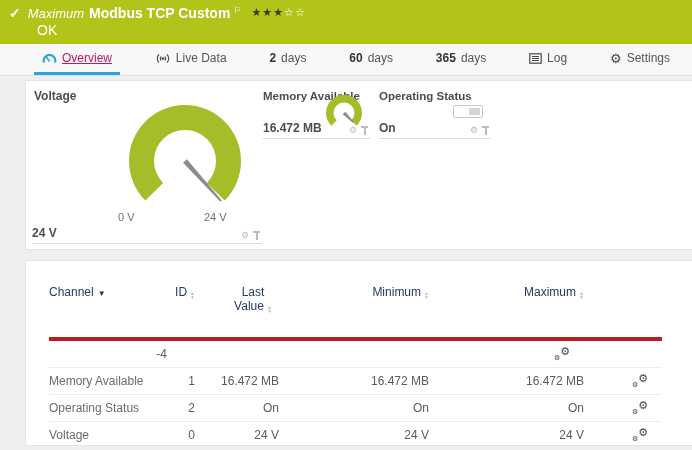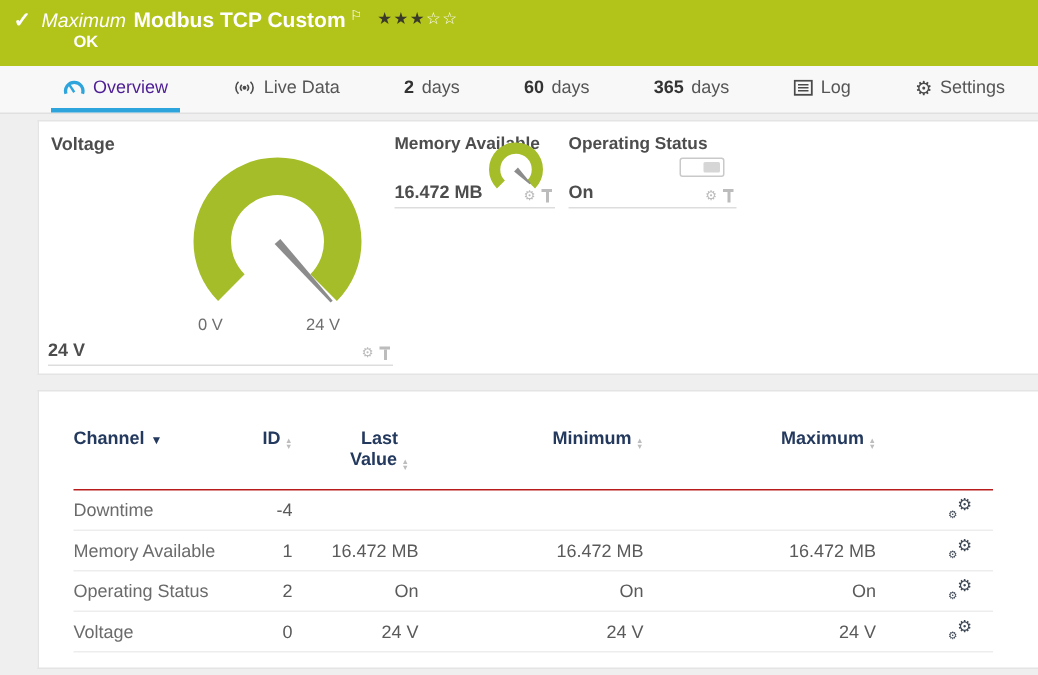--- a/index.html
+++ b/index.html
@@ -14,30 +14,30 @@
   
   .topbar { background:#b2c31a; height:44px; padding:5px 0 0 9px; color:#fff; }
   .topbar-line1 { display:flex; align-items:center; }
   .check-icon { font-size:14px; font-weight:bold; margin-right:7px; }
   .sensor-kind { font-style:italic; font-size:13px; margin-right:5px; }
   .sensor-title { font-weight:bold; font-size:14px; }
   .flag-icon { font-size:9px; margin:-7px 0 0 3px; }
   .stars { margin-left:10px; font-size:11px; letter-spacing:1px; margin-top:-2px; }
   .stars .filled { color:#3a3a2a; }
   .stars .empty { color:#fff; }
-  .ok-badge { margin-left:40px; font-size:11px; font-weight:bold; margin-top:1px; }
+  .ok-badge { margin-left:28px; font-size:14px; font-weight:normal; margin-top:1px; }
 
   
   .tabs {
     height:32px; background:#f8f8f8; border-bottom:1px solid #e0e0e0;
     display:flex; justify-content:space-between; align-items:stretch;
     padding:0 14px 0 34px; font-size:12px; color:#555;
   }
   .tab { display:flex; align-items:center; gap:5px; padding:0 8px; border-bottom:3px solid transparent; cursor:pointer; white-space:nowrap; }
-  .tab.active { border-bottom-color:#2da4dc; color:#4c1d95; }
+  .tab.active { border-bottom-color:#2da4dc; color:#be185d;text-decoration:underline; }
   .tab .num { font-weight:bold; color:#333; }
   .tab svg { display:block; }
   .gear-glyph { font-size:13px; color:#4a4a4a; line-height:1; }
 
   
   .content { padding:4px 0 0 25px; }
   .panel { background:#fff; border:1px solid #e4e4e4; border-right:none; }
   .panel-gauges { height:170px; position:relative; margin-bottom:10px; }
   .panel-table { height:186px; }
 
@@ -47,38 +47,38 @@
   .mini-icons { position:absolute; right:2px; bottom:3px; display:flex; align-items:center; }
   .mini-gear { font-size:9px; color:#bcbcbc; line-height:1; }
   .pin-icon { display:inline-block; width:7px; height:9px; position:relative; margin-left:4px; }
   .pin-icon::before { content:""; position:absolute; top:0; left:0; width:7px; height:2px; background:#bcbcbc; }
   .pin-icon::after  { content:""; position:absolute; top:2px; left:2.5px; width:2px; height:7px; background:#bcbcbc; }
 
   .tile-voltage { left:6px; top:5px; width:230px; height:158px; }
   .tile-voltage .tile-title { position:absolute; left:2px; top:3px; }
   .gauge-large { position:absolute; left:88px; top:18px; }
   .scale-label { position:absolute; font-size:11px; color:#6e6e6e; bottom:20px; }
-  .scale-min { left:100px; }
+  .scale-min { left:86px; }
   .scale-max { left:172px; }
 
   .tile-memory { left:237px; top:9px; width:107px; height:49px; }
   .tile-operating { left:353px; top:9px; width:112px; height:49px; }
   .tile-small .tile-title { position:absolute; left:0; top:0; font-size:11.5px; }
   .gauge-small { position:absolute; right:3px; top:4px; }
   .switch { position:absolute; right:8px; top:15px; width:30px; height:13px; border:1px solid #c9c9c9; border-radius:2px; background:#fff; }
   .switch-knob { position:absolute; right:2px; top:2px; width:11px; height:7px; background:#d6d6d6; border-radius:1px; }
 
   
   .ctable { margin:24px 30px 0 23px; font-size:12px; }
   .trow, .thead {
     display:grid;
     grid-template-columns:118px 28px 84px 150px 155px 1fr;
     align-items:center;
   }
-  .thead { color:#24395e; font-weight:bold; padding-bottom:12px; border-bottom:1px solid #b91c1c; align-items:start; }
+  .thead { color:#24395e; font-weight:normal; padding-bottom:24px; border-bottom:4px solid #b91c1c; align-items:start; }
   .thead .cell { text-align:right; }
   .thead .cell-channel { text-align:left; }
   .trow { height:27px; border-bottom:1px solid #ededed; color:#6b6b6b; }
   .trow .cell { text-align:right; color:#5a5a5a; }
   .trow .cell-channel { text-align:left; color:#6b6b6b; }
   .cell-icon { text-align:right; padding-right:14px; }
   .hdr-wrap { display:inline-block; width:52px; text-align:center; line-height:14px; }
   .sort { display:inline-flex; flex-direction:column; margin-left:3px; vertical-align:1px; color:#bdbdbd; }
   .sort i { font-style:normal; font-size:5px; line-height:4px; }
   .sort-active { font-size:8px; color:#24395e; margin-left:4px; }
@@ -219,21 +219,20 @@
         <div class="cell">
           <span>Maximum</span><span class="sort">
               <i>▲</i>
               <i>▼</i>
             </span>
         </div>
         <div class="cell cell-icon"></div>
       </div>
 
       <div class="trow">
-        <div class="cell cell-channel">Downtime</div>
         <div class="cell">-4</div>
         <div class="cell"></div>
         <div class="cell"></div>
         <div class="cell"></div>
         <div class="cell cell-icon"><span class="row-gear"><span class="g1">⚙</span><span class="g2">⚙</span></span></div>
       </div>
 
       <div class="trow">
         <div class="cell cell-channel">Memory Available</div>
         <div class="cell">1</div>

